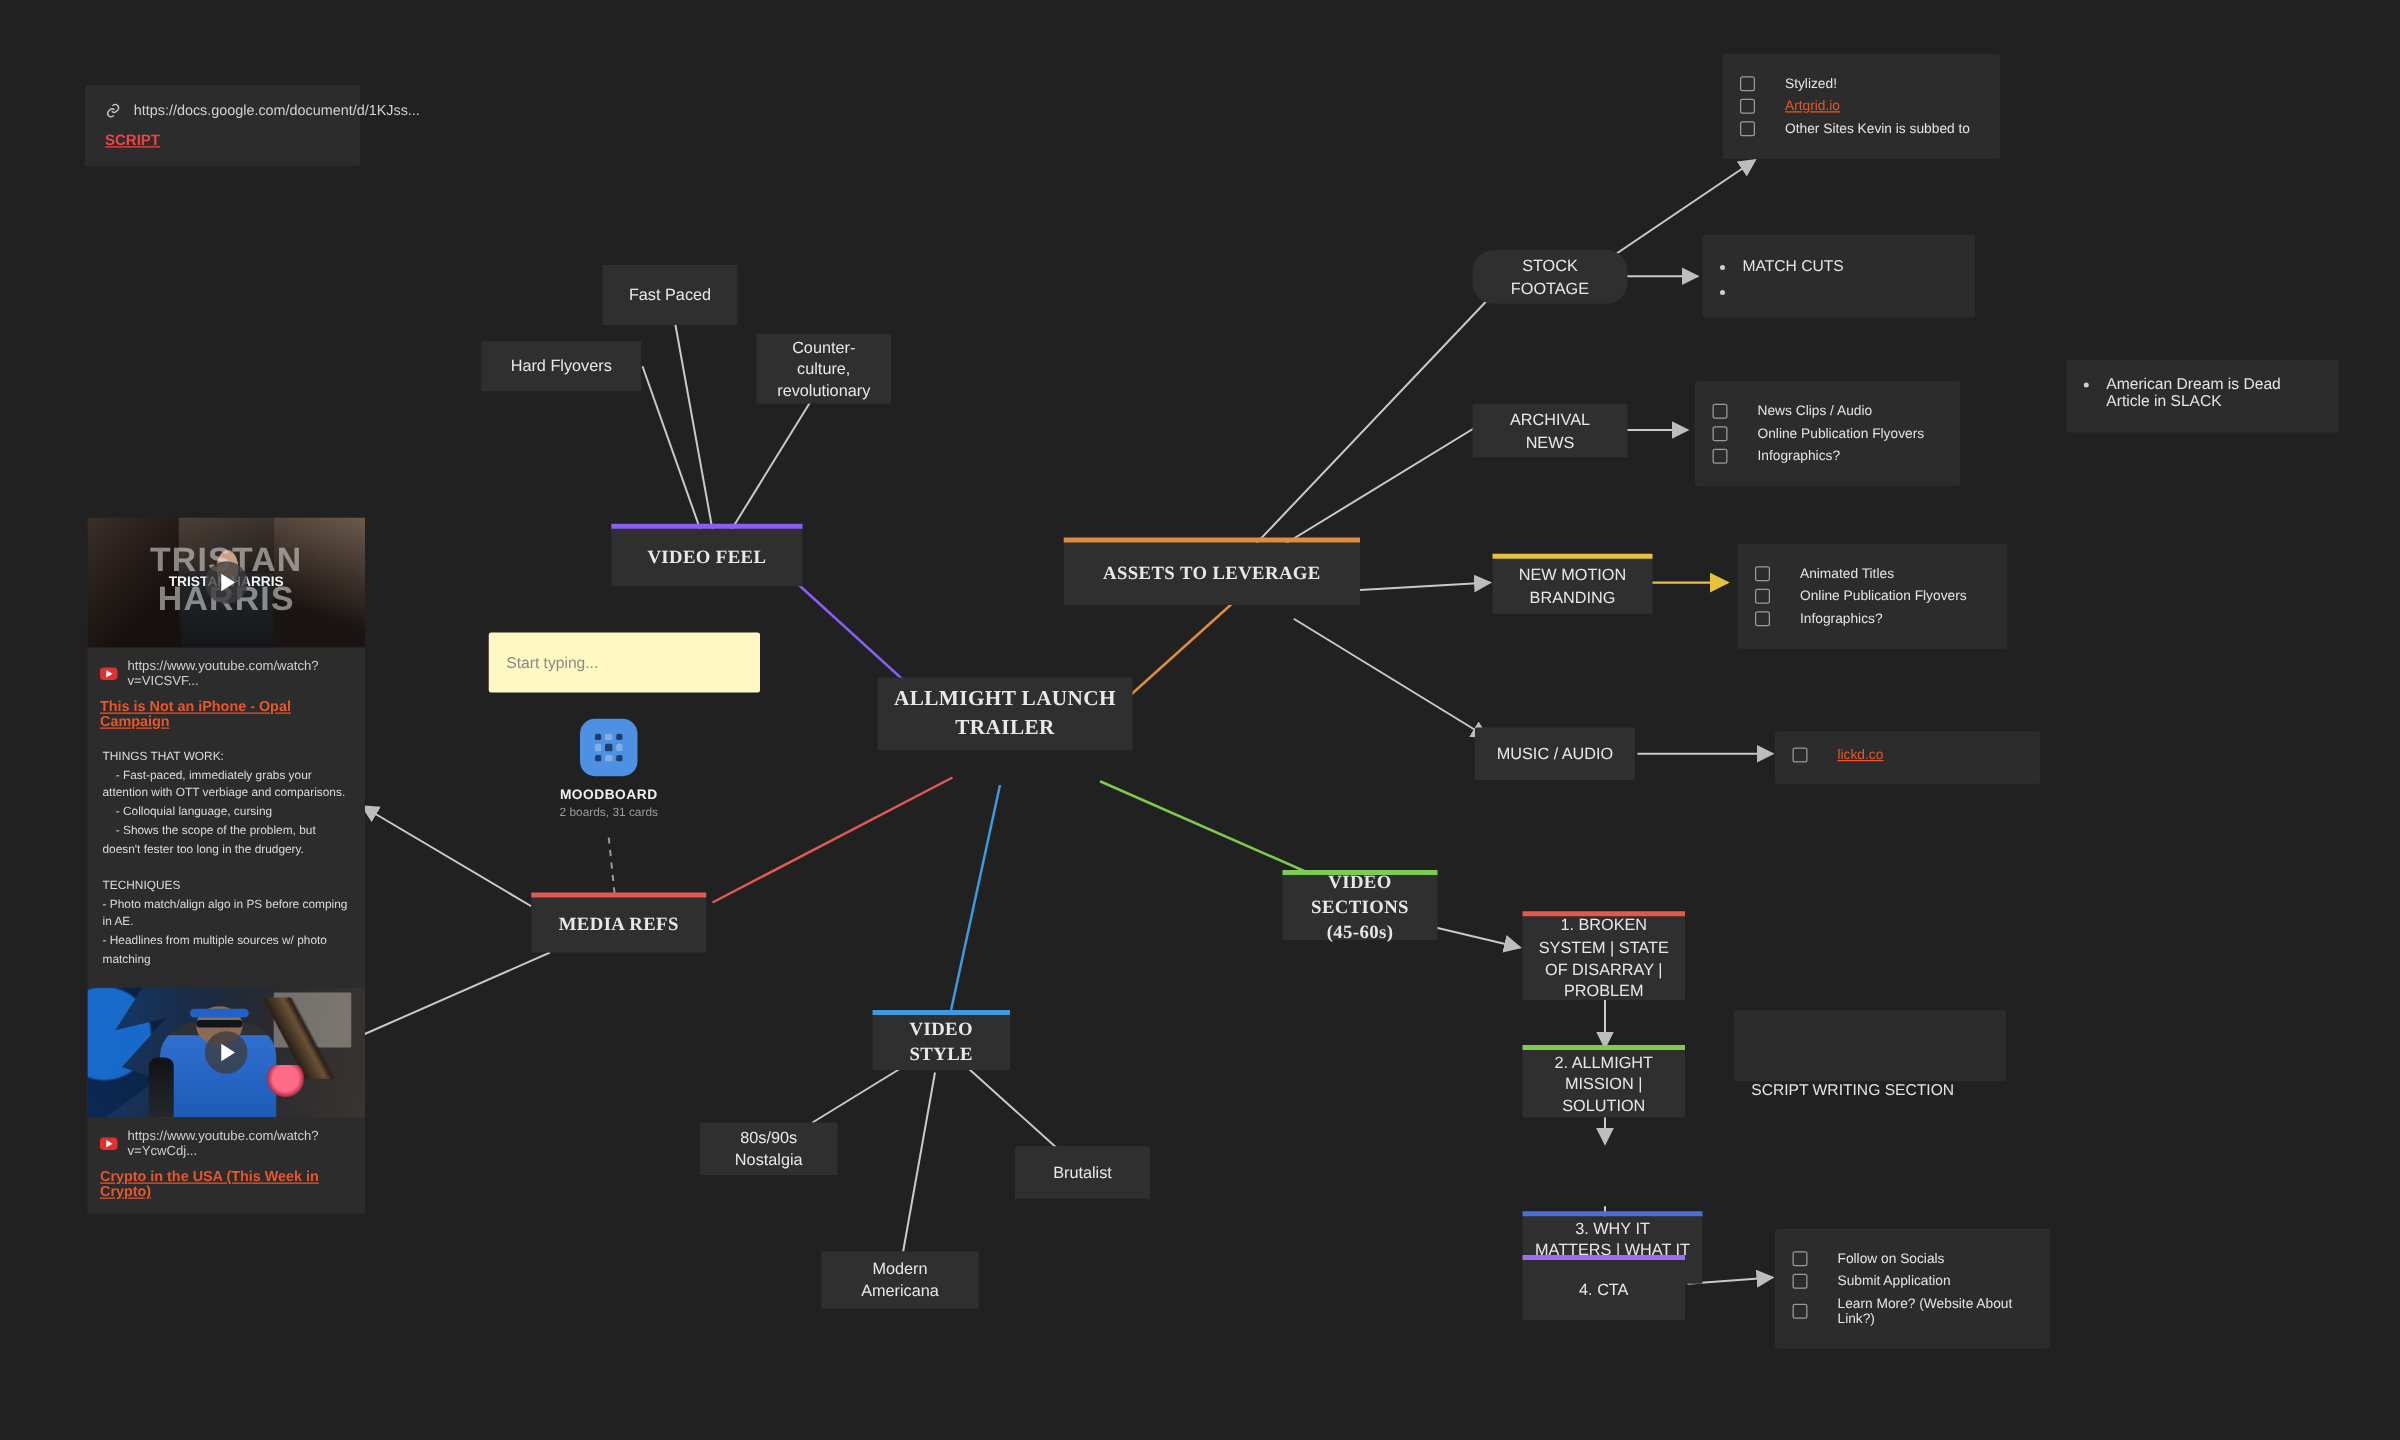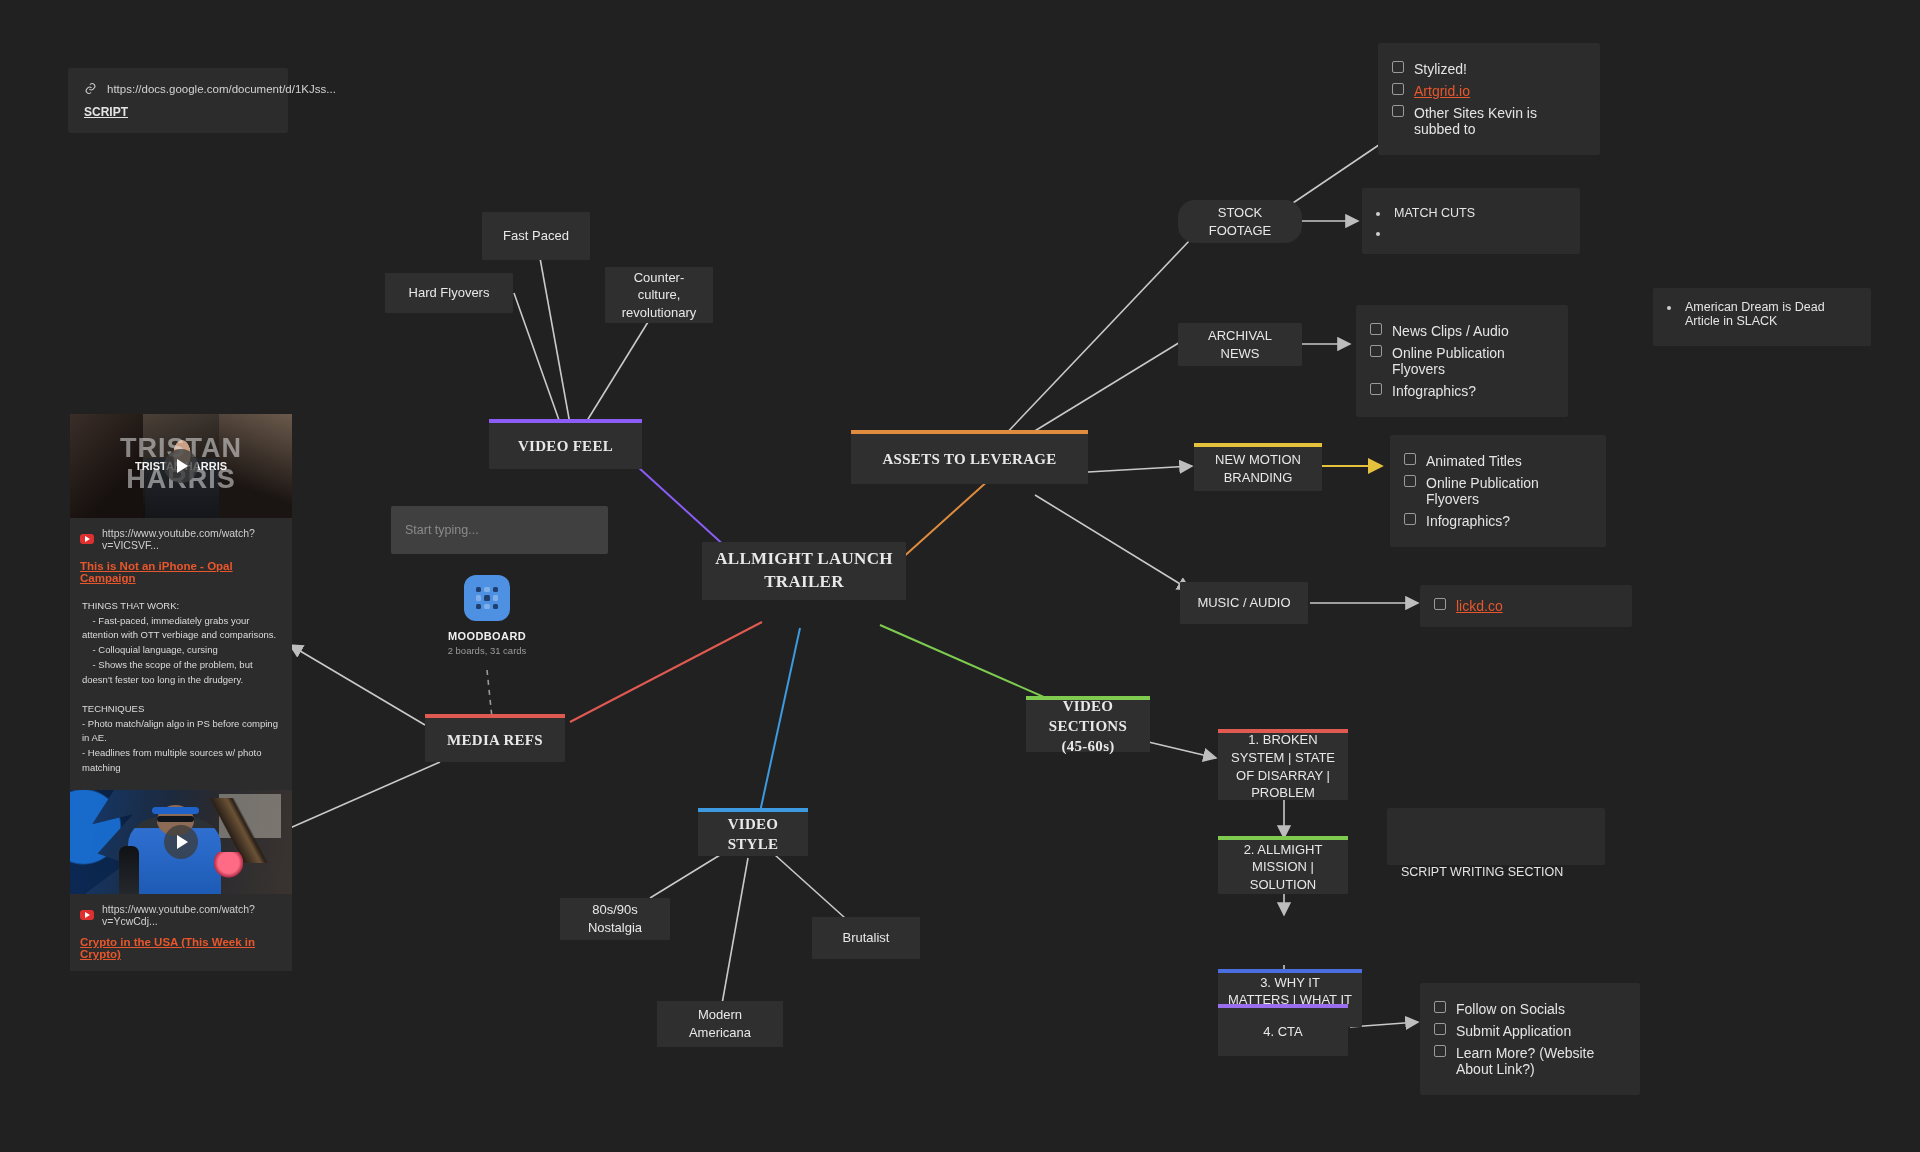--- a/index.html
+++ b/index.html
@@ -40,37 +40,37 @@
   .node.hub.big { font-size: 17px; }
 
   
   .panel {
     position: absolute;
     background: #2c2c2c;
     border-radius: 2px;
     padding: 12px 14px;
     z-index: 3;
   }
-  .chk-row { display: flex; align-items: flex-start; gap: 10px; margin: 6px 0; font-size: 14px; color: #e4e4e4; }
+  .chk-row { display: flex; align-items: center; gap: 24px; margin: 6px 0; font-size: 11px; color: #e4e4e4; }
   .chk-box {
     width: 12px; height: 12px; flex: 0 0 12px;
     border: 1.5px solid #9a9a9a; border-radius: 2px; background: transparent;
   }
   .lnk { color: #e8562c; text-decoration: underline; }
   .bul-row { display: flex; align-items: flex-start; gap: 14px; margin: 6px 0; font-size: 12.5px; color: #e4e4e4; }
   .bul-dot { width: 4px; height: 4px; border-radius: 50%; background: #cfcfcf; margin-top: 6px; flex: 0 0 4px; }
   .bul-row .txt { max-width: 200px; }
 
   
   .linkcard {
     position: absolute; background: #2c2c2c; border-radius: 2px;
     padding: 14px 16px; z-index: 3;
   }
   .linkcard .url { display: flex; align-items: center; gap: 10px; font-size: 11.5px; color: #d2d2d2; }
-  .linkcard .title { margin-top: 10px; font-size: 12px; font-weight: bold; color: #e5e5e5; text-decoration: underline; }
+  .linkcard .title { margin-top: 10px; font-size: 12px; font-weight: bold; color: #ef4444; text-decoration: underline; }
   .chain { width: 13px; height: 13px; flex: 0 0 13px; }
 
   
   .media { position: absolute; background: #2c2c2c; z-index: 3; width: 222px; }
   .thumb { position: relative; width: 222px; height: 104px; overflow: hidden; }
   .thumb .play {
     position: absolute; left: 50%; top: 50%; transform: translate(-50%,-50%);
     width: 34px; height: 34px; border-radius: 50%;
     background: rgba(60,60,60,.78);
     display: flex; align-items: center; justify-content: center;
@@ -119,21 +119,21 @@
   .th2 .band { position:absolute; left:37%; top:16%; width:21%; height:7%; background:#1f62c9; border-radius:4px; }
   .th2 .shades { position:absolute; left:39%; top:25%; width:17%; height:6%; background:#10151b; border-radius:3px; }
   .th2 .guitar { position:absolute; right:3%; top:8%; width:48%; height:62%;
     background:linear-gradient(62deg, rgba(0,0,0,0) 46%, #2a2018 47%, #6b5236 58%, #2a2018 62%, rgba(0,0,0,0) 64%); }
   .th2 .lamp { position:absolute; right:22%; bottom:14%; width:13%; height:26%; background:radial-gradient(circle at 50% 40%, #ff6a84 0 48%, #b32f4a 66%, rgba(0,0,0,0) 70%); }
   .th2 .mic { position:absolute; left:22%; bottom:0; width:9%; height:46%; background:linear-gradient(180deg,#101215,#24282d); border-radius:7px 7px 0 0; }
   .th2 .frame { position:absolute; right:5%; top:4%; width:28%; height:42%; background:#cfc9bd; opacity:.45; border:2px solid #8d8madd; }
 
   
   .textinput {
-    position:absolute; background:#404040; color:#8a8a8a; font-size:12.5px;
+    position:absolute; background:#fef9c3; color:#8a8a8a; font-size:12.5px;
     display:flex; align-items:center; padding:0 14px; z-index:3; border-radius:2px;
   }
 
   
   .moodboard { position:absolute; z-index:3; text-align:center; width:110px; }
   .mb-icon {
     width:46px; height:46px; margin:0 auto; border-radius:12px;
     background:#4e90e2; display:grid; grid-template-columns:repeat(3,1fr);
     grid-template-rows:repeat(3,1fr); gap:3px; padding:12px;
   }

